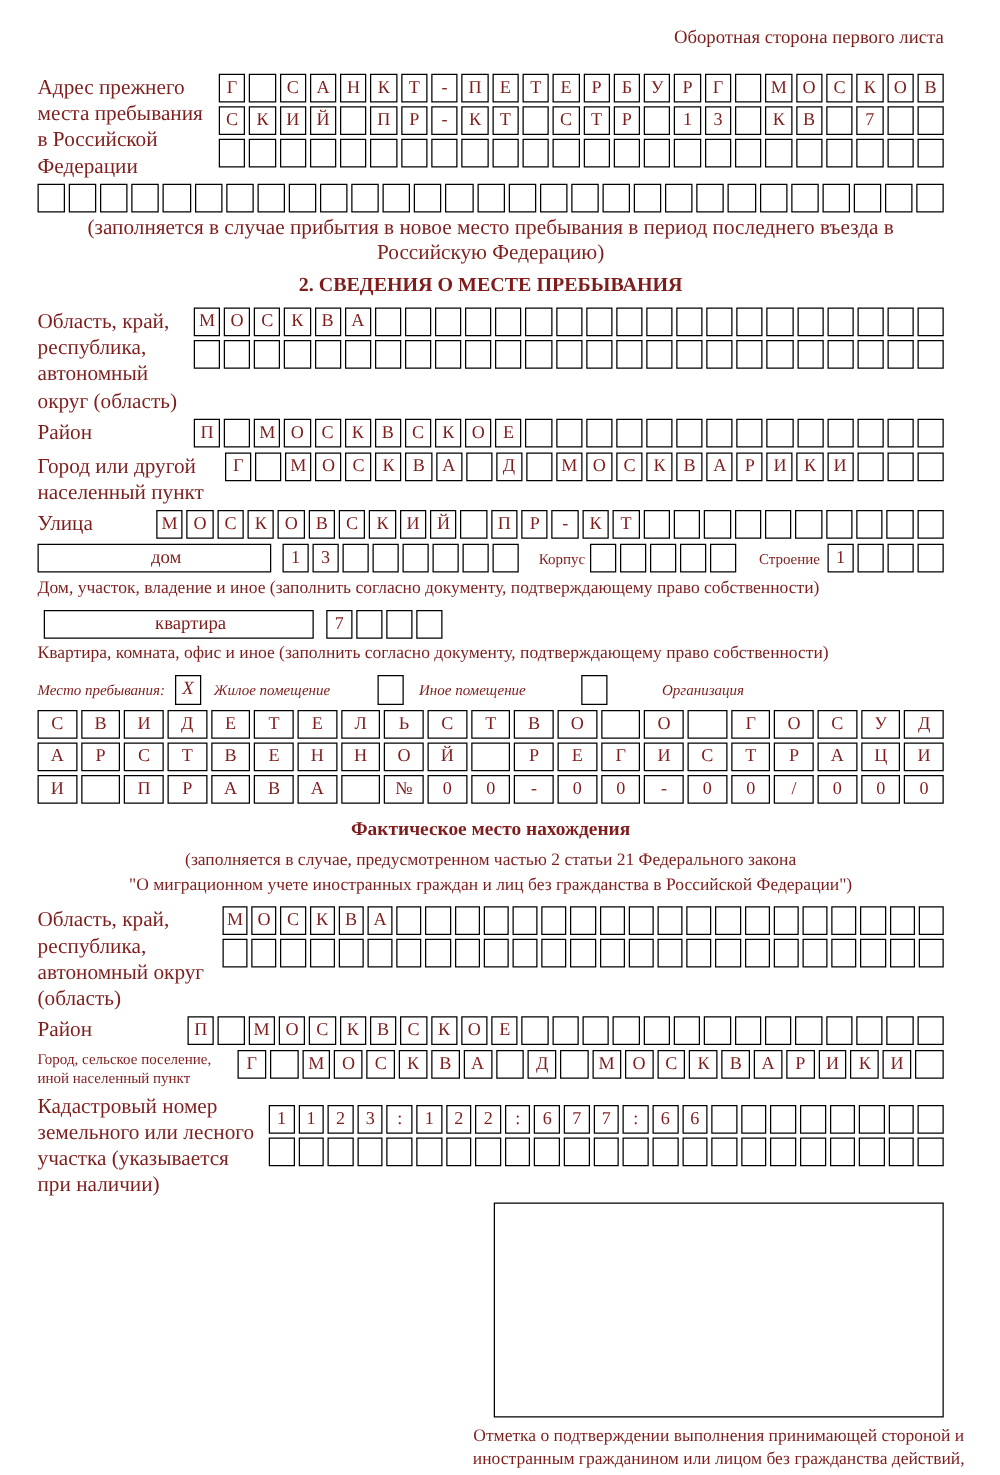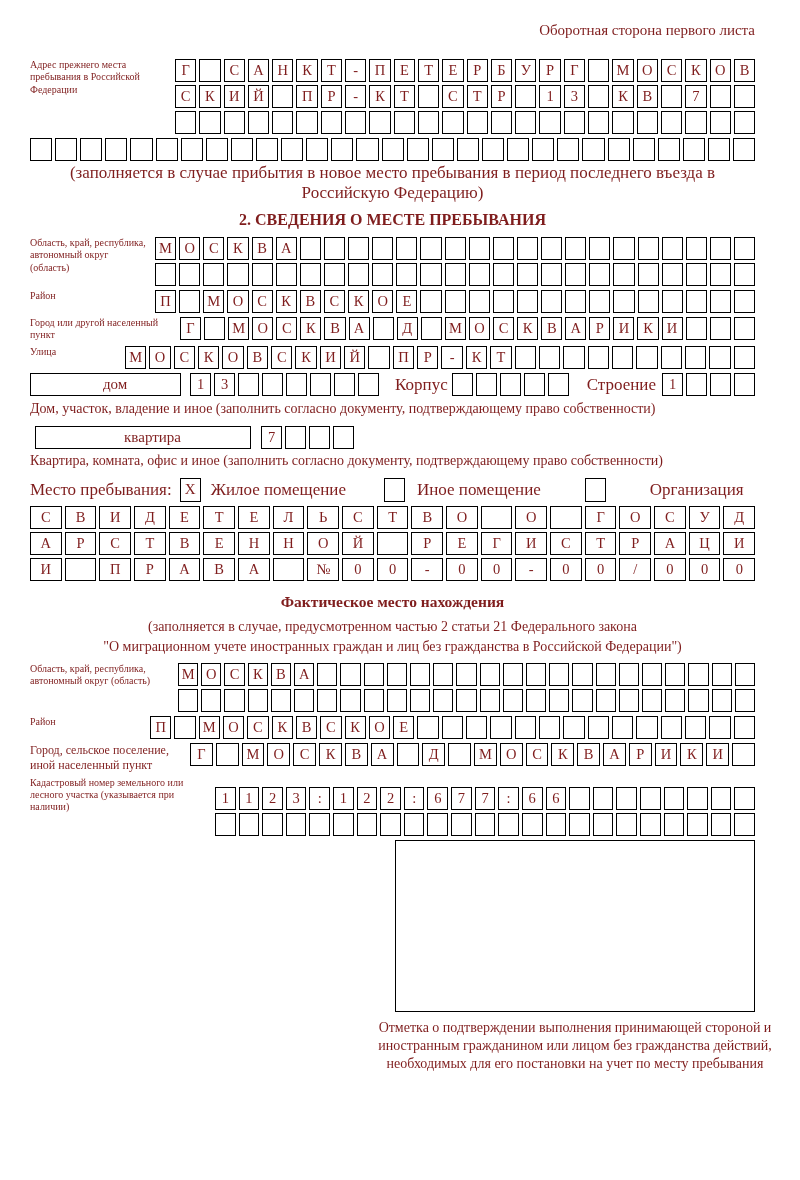--- a/index.html
+++ b/index.html
@@ -4,34 +4,34 @@
 <style>
   html,body { margin:0; padding:0; background:#fff; }
   .page {
     position:relative; width:800px; height:1180px; overflow:hidden;
     box-sizing:border-box; padding:12px 45px 0 30px;
     font-family:"Liberation Serif", serif; color:#7f1d1d; background:#fff;
   }
   .header-note { text-align:right; font-size:15px; margin:10px 0 20px; }
 
   .line { display:flex; align-items:flex-start; margin-bottom:4px; }
-  .lbl { font-size:10px; line-height:1.24; flex:0 0 auto; box-sizing:border-box; padding-right:8px; }
+  .lbl { font-size:17px; line-height:1.24; flex:0 0 auto; box-sizing:border-box; padding-right:8px; }
   .rows { flex:1 1 0; display:flex; flex-direction:column; gap:3px; min-width:0; }
   .strip { display:flex; gap:3px; flex:1 1 0; min-width:0; }
   .cell {
     flex:1 1 0; height:21px; border:1.7px solid #000;
     display:flex; align-items:center; justify-content:center;
     font-size:14.5px; min-width:0; background:#fff;
   }
   .strip.fixed .cell { flex:0 0 19px; }
   .wide-box {
     border:1.7px solid #000; height:21px; display:flex; align-items:center;
     justify-content:center; font-size:15px; background:#fff;padding-left:19px;
   }
-  .inline-lbl { font-size:17px; line-height:24px; }
+  .inline-lbl { font-size:12px; line-height:24px; }
   .chk {
     width:19px; height:22px; border:1.7px solid #000; display:flex;
     align-items:center; justify-content:center; font-size:15px; background:#fff;
   }
   .sec-title { text-align:center; font-weight:bold; font-size:16px; margin:8px 0 8px; }
   .note-c { font-size:17px; text-align:center; margin:1px 0 8px; }
   .note-l { font-size:14px; margin:1px 0 9px; }
   .fact-head { text-align:center; font-weight:bold; font-size:15.5px; margin:12px 0 8px; }
   .fact-note { font-size:14px; text-align:center; margin:0 0 4px; }
   .stamp-wrap { margin-left:365px; width:360px; margin-top:4px; }
@@ -350,21 +350,21 @@
     <div class="wide-box" style="width:195px; margin-left:5px;">квартира</div>
     <div class="strip fixed" style="margin-left:10px; flex:0 0 auto;">
         <div class="cell">7</div>
         <div class="cell"></div>
         <div class="cell"></div>
         <div class="cell"></div>
       </div>
   </div>
   <div class="note-l">Квартира, комната, офис и иное (заполнить согласно документу, подтверждающему право собственности)</div>
 
-  <div class="line" style="">
+  <div class="line" style="font-style:italic;">
     <div class="inline-lbl">Место пребывания:</div>
     <div class="chk" style="margin-left:8px;">X</div>
     <div class="inline-lbl" style="margin-left:10px;">Жилое помещение</div>
     <div class="chk" style="margin-left:38px;"></div>
     <div class="inline-lbl" style="margin-left:12px;">Иное помещение</div>
     <div class="chk" style="margin-left:44px;"></div>
     <div class="inline-lbl" style="margin-left:44px;">Организация</div>
   </div>
 
   <div class="line">

